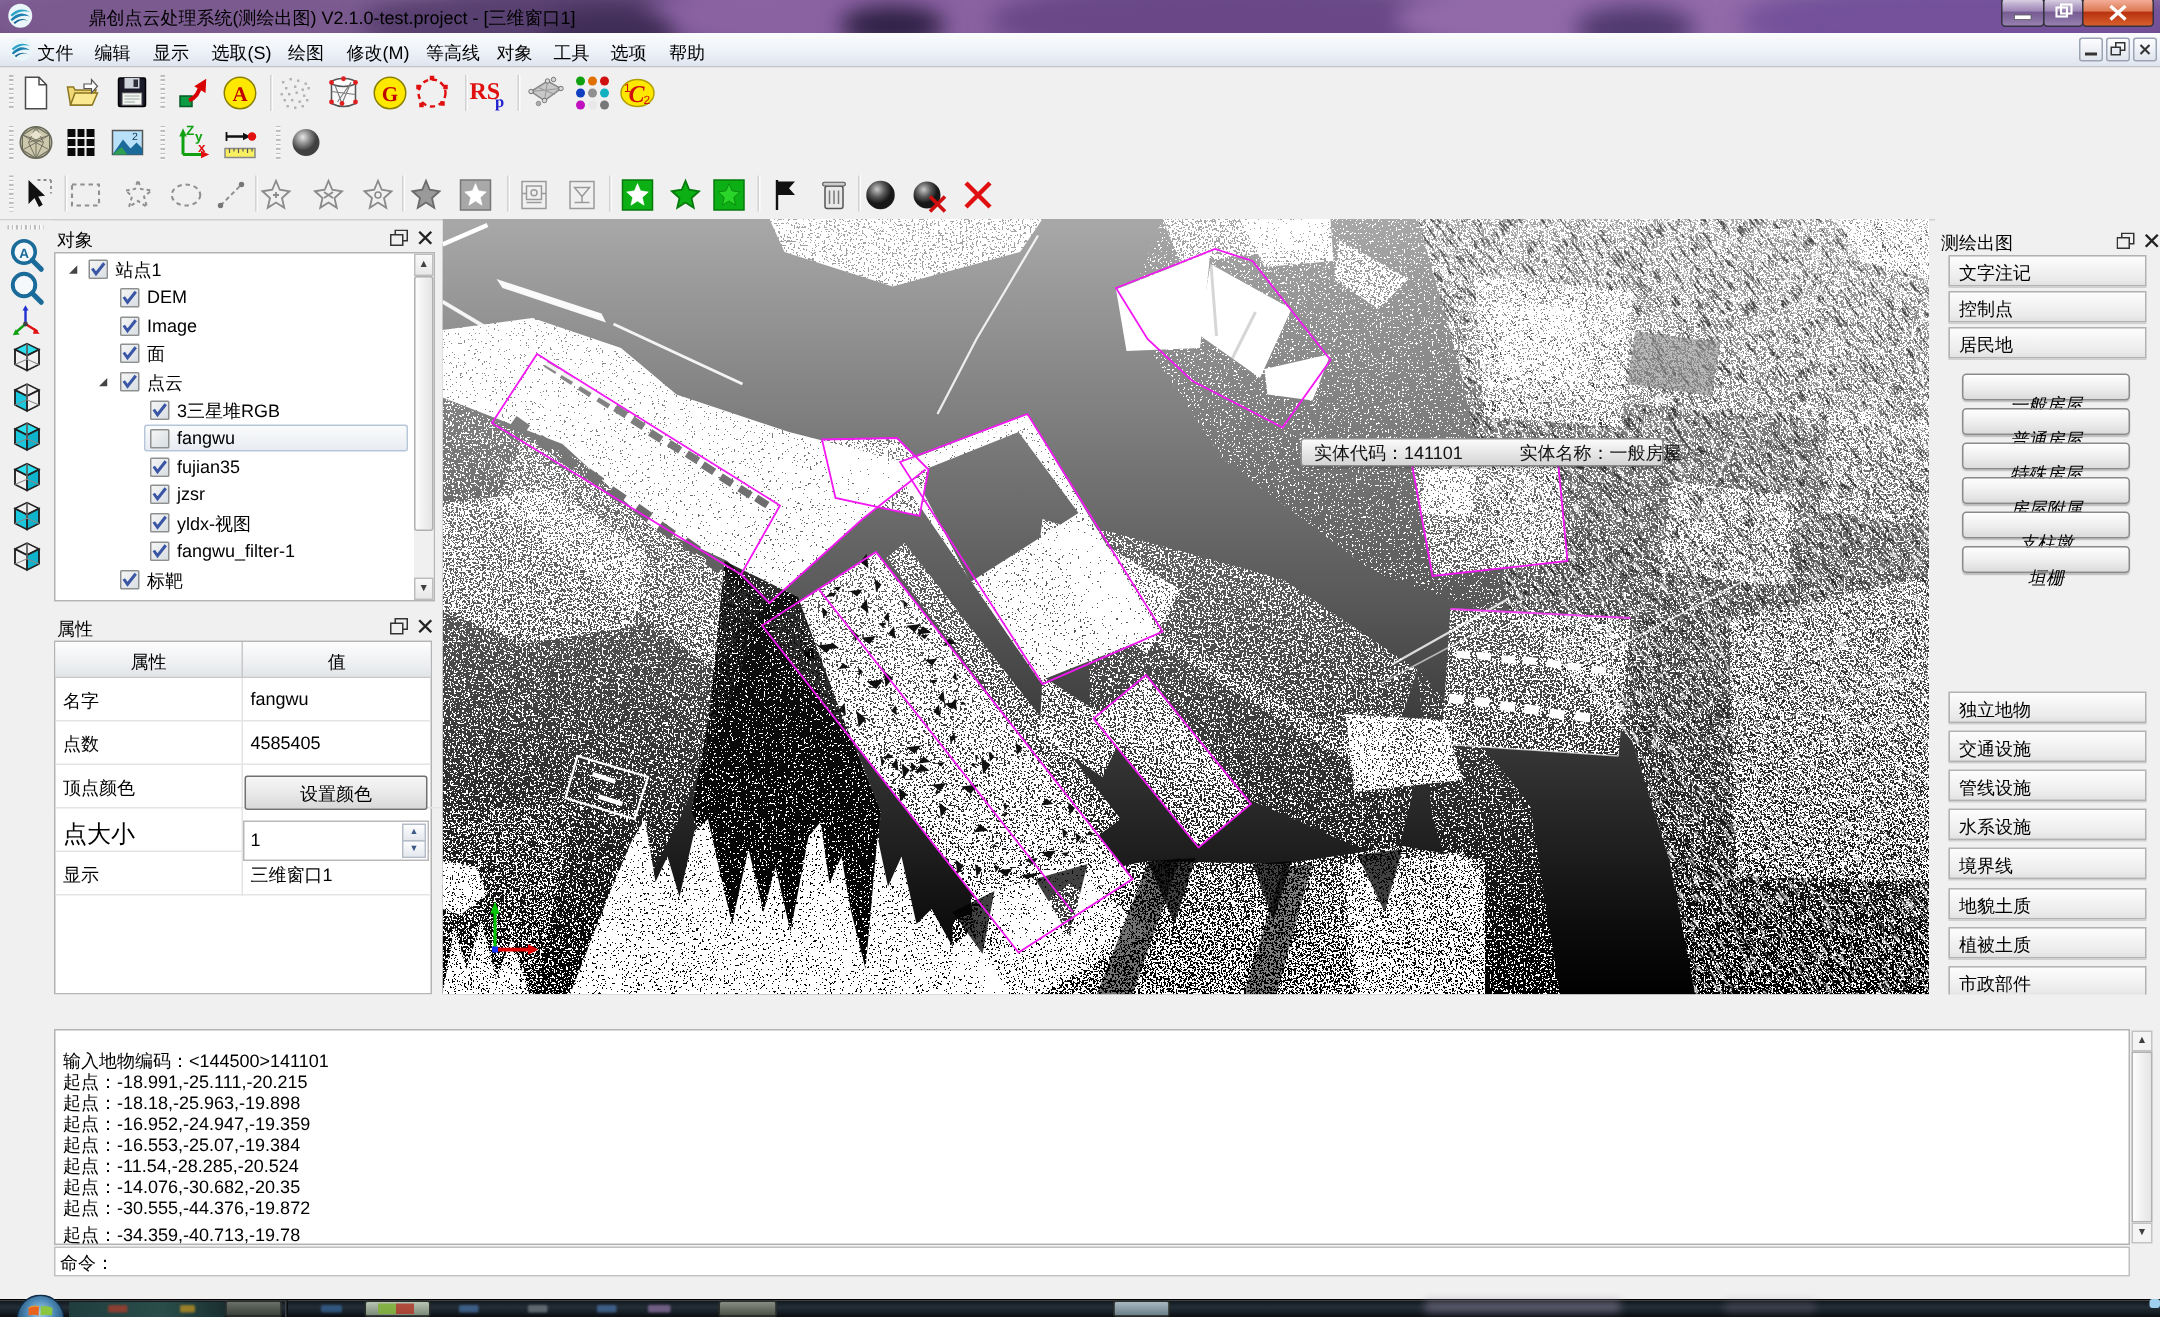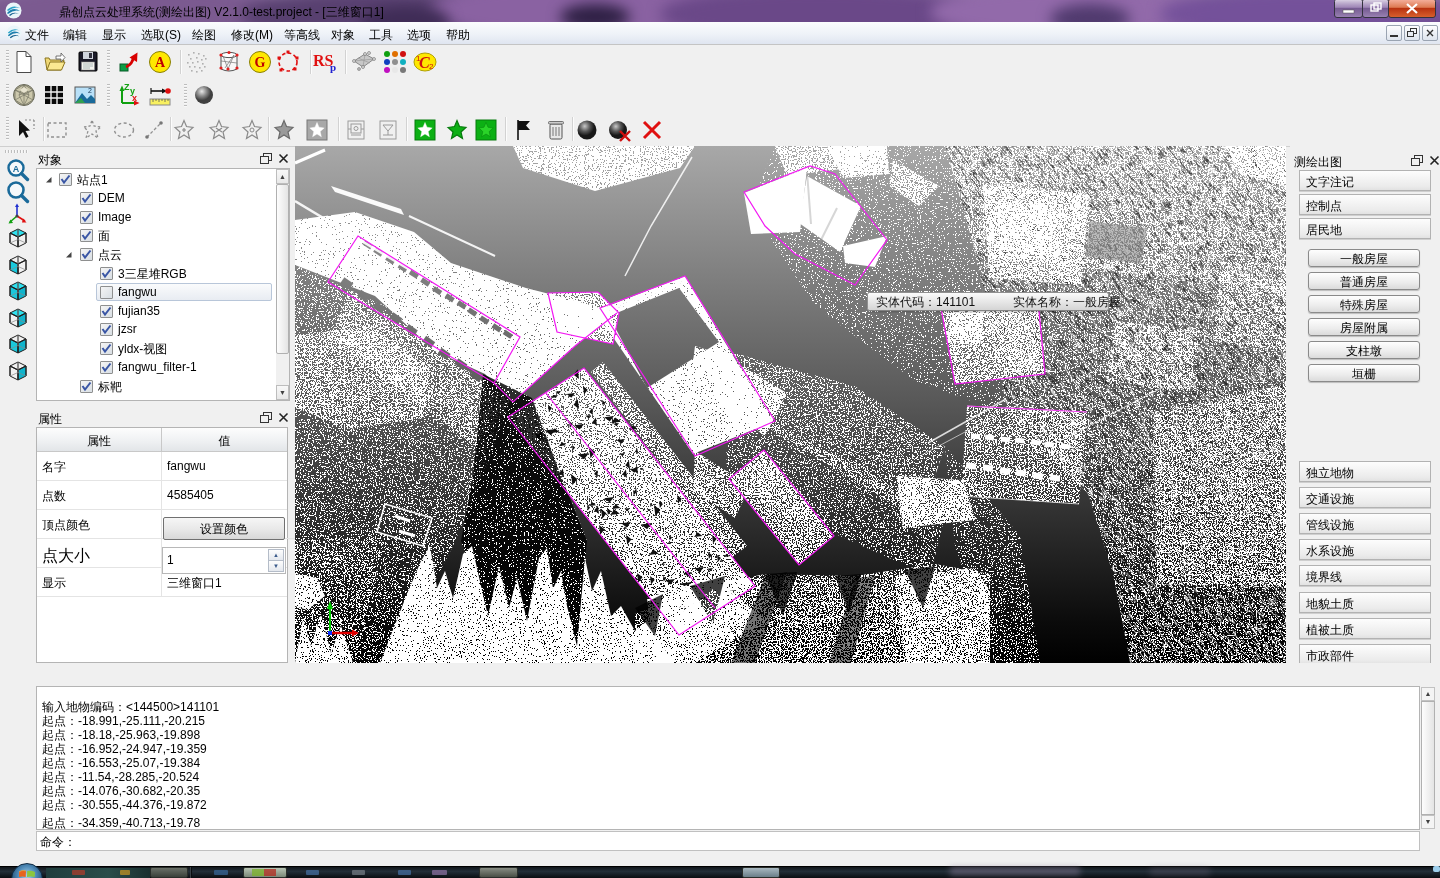--- a/index.html
+++ b/index.html
@@ -16,21 +16,21 @@
 #tb1{left:0;top:45px;width:1440px;height:34px;background:#f0f0f0;}
 #tb2{left:0;top:79px;width:1440px;height:33px;background:#f0f0f0;}
 #tb3{left:0;top:112px;width:1440px;height:35px;background:#f0f0f0;border-bottom:1px solid #cfcfcf;}
 .grip{position:absolute;top:5px;width:3px;height:24px;background-image:repeating-linear-gradient(180deg,#bdbdbd 0 1px,#f8f8f8 1px 2px,#f0f0f0 2px 3px);}
 .tsep{position:absolute;top:5px;width:1px;height:24px;background:#d2d2d2;box-shadow:1px 0 0 #fcfcfc;}
 .panel-title{position:absolute;font-size:12px;color:#000;}
 .white-box{background:#fff;border:1px solid #b4b4b4;}
 .trow{position:absolute;height:19px;font-size:12px;color:#000;white-space:nowrap;}
 .cb{position:absolute;width:13px;height:13px;border:1px solid #8e8f8f;border-radius:1px;background:linear-gradient(135deg,#f5f5f5 0%,#d8dee3 100%);}
 .acc{position:absolute;left:1299px;width:132px;height:21px;background:linear-gradient(180deg,#fdfdfd,#ebebeb 80%,#e2e2e2);border:1px solid #b2b2b2;font-size:12px;color:#000;padding:3px 0 0 6px;box-shadow:0 1px 0 #cfcfcf;}
-.rbtn{position:absolute;left:1308px;width:112px;height:18px;background:linear-gradient(180deg,#fefefe,#ececec 60%,#dbdbdb);border:1px solid #8a8a8a;border-radius:3px;font-size:12px;color:#000;text-align:center;padding-top:1px;box-shadow:0 1px 1px rgba(0,0,0,.22);}
+.rbtn{position:absolute;left:1308px;width:112px;height:18px;background:linear-gradient(180deg,#fefefe,#ececec 60%,#dbdbdb);border:1px solid #8a8a8a;border-radius:3px;font-size:12px;color:#000;text-align:center;padding-top:12px;box-shadow:0 1px 1px rgba(0,0,0,.22);font-style:italic;}
 #taskbar{left:0;top:866px;width:1440px;height:12px;background:linear-gradient(180deg,#11161b,#232e38 40%,#0a0e12);border-top:1px solid #000;}
 </style>
 </head>
 <body>
 <div id="screen">
 
 <div id="titlebar" class="abs">
 <div class="blob" style="left:-20px;top:-18px;width:300px;height:60px;background:#7b5a90;border-radius:50%;"></div>
 <div class="blob" style="left:240px;top:-10px;width:260px;height:50px;background:#584070;border-radius:50%;"></div>
 <div class="blob" style="left:430px;top:-20px;width:300px;height:60px;background:#8a62a2;border-radius:50%;"></div>

